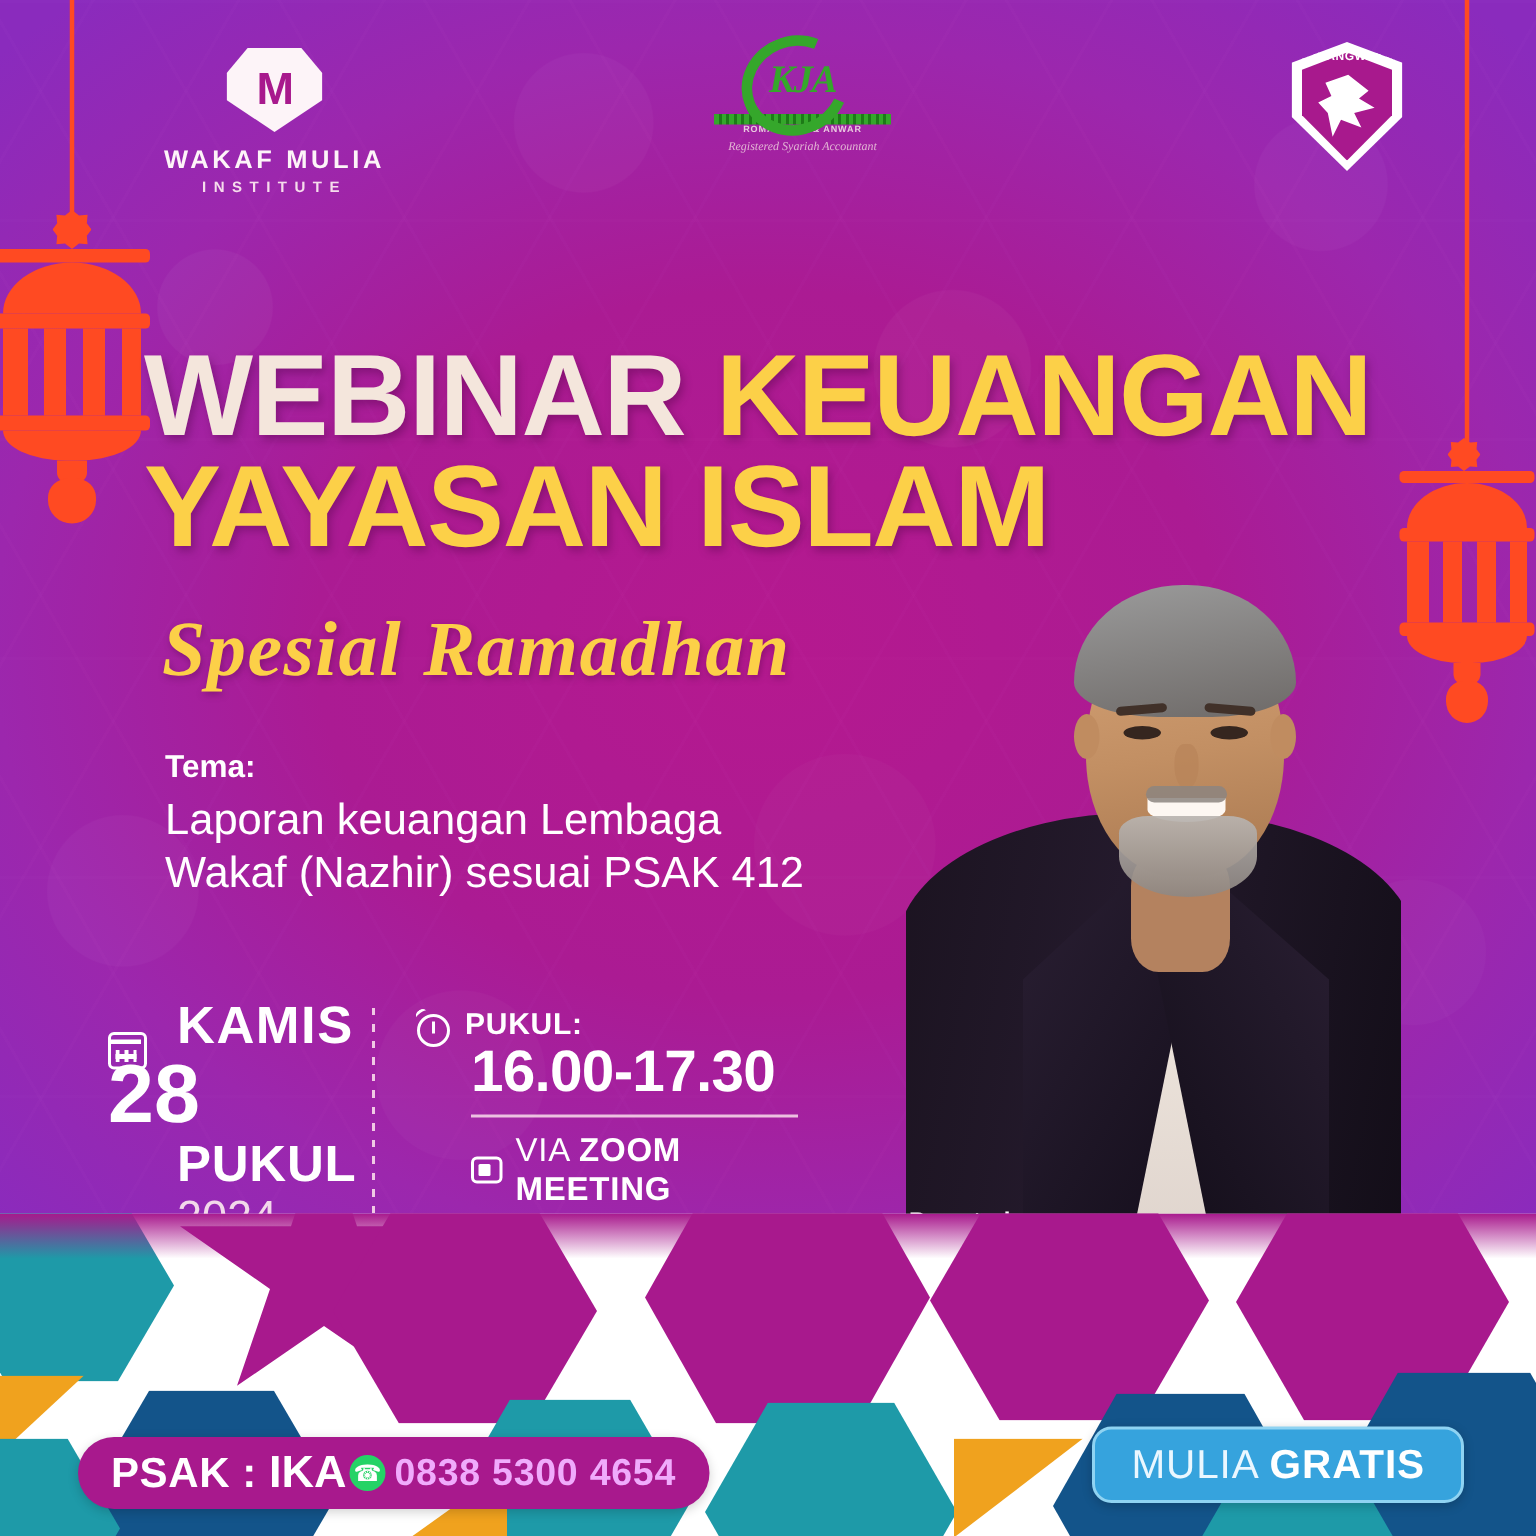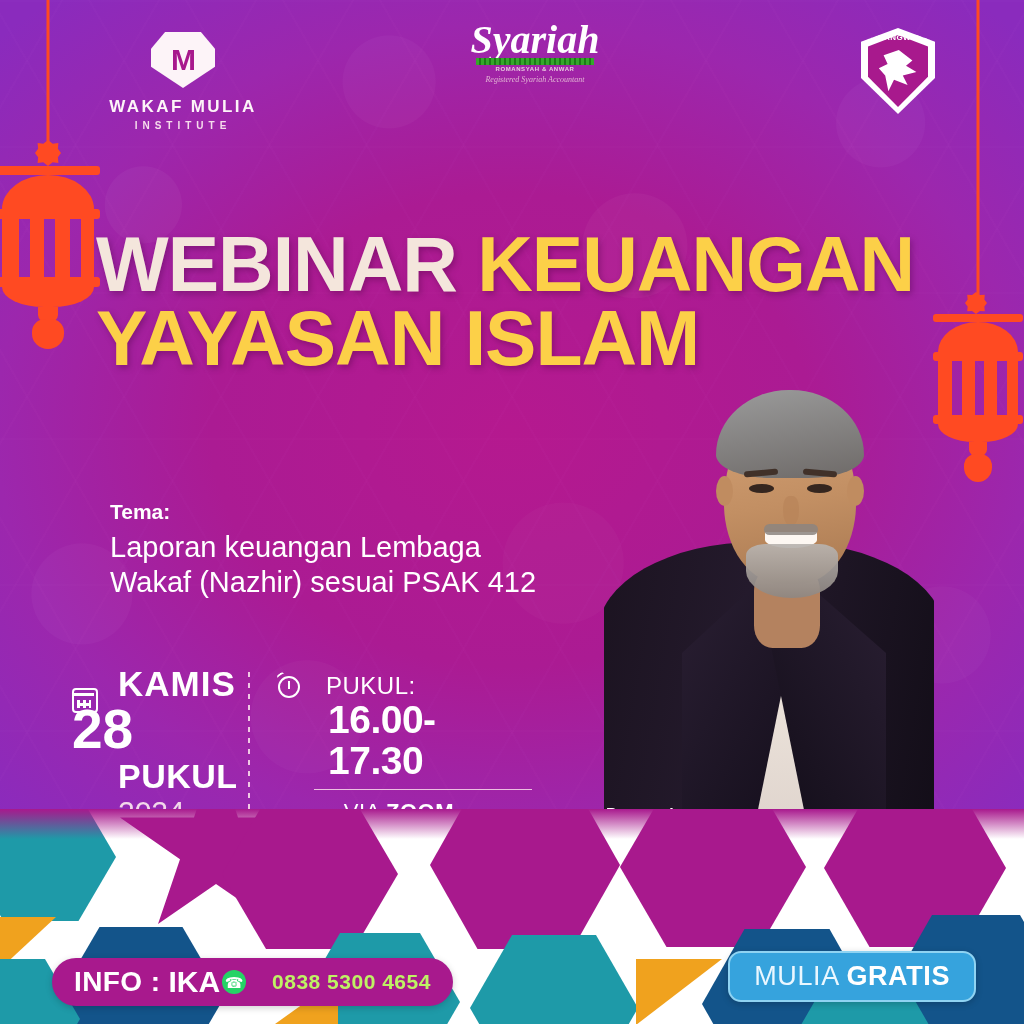--- a/index.html
+++ b/index.html
@@ -100,22 +100,22 @@
   .d-num{font-size:55px;font-weight:800;color:#ffffff;line-height:1.05;}
   .d-mon{margin-left:46px;font-size:34px;font-weight:800;color:#ffffff;letter-spacing:.5px;line-height:1;}
   .d-year{margin-left:46px;font-size:30px;font-weight:400;color:#f2d8ea;line-height:1.25;}
   .dotline{position:absolute;left:248px;top:672px;width:2px;height:160px;
     background:repeating-linear-gradient(180deg,#f0c9e4 0 5px,transparent 5px 11px);}
   .timeblock{position:absolute;left:278px;top:672px;width:250px;}
   .clock-icon{position:absolute;left:0;top:4px;width:22px;height:22px;border:2.4px solid #ffffff;border-radius:50%;}
   .clock-icon:before{content:"";position:absolute;left:8px;top:3px;width:2.2px;height:8px;background:#ffffff;}
   .clock-icon:after{content:"";position:absolute;left:-3px;top:-5px;width:8px;height:4px;
     border-top:2.4px solid #fff;border-radius:50% 50% 0 0;transform:rotate(-35deg);}
-  .t-label{margin-left:48px;font-size:24px;font-weight:400;color:#ffffff;letter-spacing:.5px;}
-  .t-value{margin-left:50px;font-size:39px;font-weight:800;color:#ffffff;letter-spacing:-.5px;line-height:1.05;}
+  .t-label{margin-left:32px;font-size:20px;font-weight:700;color:#ffffff;letter-spacing:.5px;}
+  .t-value{margin-left:36px;font-size:39px;font-weight:800;color:#ffffff;letter-spacing:-.5px;line-height:1.05;}
   .t-tz{margin-left:36px;font-size:21px;font-weight:400;color:#f6e2f1;line-height:1.15;}
   .hr{margin-left:36px;margin-top:7px;width:218px;height:1.6px;background:#f0c9e4;opacity:.95;}
   .viarow{margin-left:36px;margin-top:9px;display:flex;align-items:center;gap:9px;}
   .cam-icon{width:24px;height:18px;border:2.2px solid #ffffff;border-radius:4px;position:relative;}
   .cam-icon:before{content:"";position:absolute;left:3px;top:3px;width:8px;height:8px;background:#ffffff;border-radius:1px;}
   .via-txt{font-size:22px;color:#ffffff;font-weight:400;letter-spacing:.5px;}
   .via-txt b{font-weight:800;}
   .hr2{margin-left:36px;margin-top:9px;width:250px;height:1.6px;background:#f0c9e4;opacity:.95;}
   
   .photo{position:absolute;left:604px;top:372px;width:330px;height:470px;overflow:hidden;}
@@ -163,21 +163,21 @@
   .tri2{clip-path:polygon(100% 0,100% 100%,0 100%);}
   .star{clip-path:polygon(50% 0,61% 35%,98% 35%,68% 57%,79% 91%,50% 70%,21% 91%,32% 57%,2% 35%,39% 35%);}
   
   .infobar{position:absolute;left:52px;bottom:18px;display:flex;align-items:center;gap:0;
     background:#a8198d;border-radius:26px;padding:7px 22px;box-shadow:0 2px 7px rgba(0,0,0,.18);}
   .info-lbl{font-size:28px;font-weight:800;color:#ffffff;letter-spacing:.4px;}
   .info-ika{font-size:30px;font-weight:800;color:#ffffff;margin-left:8px;}
   .wa-icon{width:24px;height:24px;border-radius:50%;background:#25d366;margin:0 6px 0 2px;
     display:flex;align-items:center;justify-content:center;}
   .wa-icon span{font-size:15px;color:#ffffff;line-height:1;}
-  .info-num{font-size:21px;font-weight:700;color:#bef264;letter-spacing:.5px;margin-left:20px;}
+  .info-num{font-size:25px;font-weight:700;color:#f0abfc;letter-spacing:.5px;}
   .gratis{position:absolute;right:48px;bottom:22px;background:#36a3dd;border:2.5px solid #8fd3f2;
     border-radius:13px;padding:8px 24px;font-size:27px;color:#eaf7ff;letter-spacing:.6px;
     box-shadow:0 2px 7px rgba(0,0,0,.2);}
   .gratis b{color:#ffffff;font-weight:800;text-align:right;}
 </style>
 </head>
 <body>
 
 <div id="poster">
 
@@ -216,21 +216,23 @@
 
   <div class="logo" style="left:108px;top:32px;width:150px;">
     <div class="wm-mark">
       <span class="wm-m">M</span>
     </div>
     <div class="wm-t1">WAKAF MULIA</div>
     <div class="wm-t2">INSTITUTE</div>
   </div>
 
   <div class="logo" style="left:460px;top:28px;width:150px;">
-    <div class="kja-sy">Syariah</div>
+    <div class="kja-ring">
+      <span class="kja-txt">KJA</span>
+    </div>
     <div class="kja-rule"></div>
     <div class="kja-sub">ROMANSYAH &amp; ANWAR</div>
     <div class="kja-tag">Registered Syariah Accountant</div>
   </div>
 
   <div class="logo" style="left:858px;top:28px;width:80px;">
     <div class="pj-shield">
       <div class="pj-inner">
         <div class="pj-bird"></div>
       </div>
@@ -238,20 +240,21 @@
     </div>
   </div>
 
   <div class="headline">
     <div class="h-l1">
       <span class="h-w1">WEBINAR</span>
       <span class="h-w2">KEUANGAN</span>
     </div>
     <div class="h-l2">YAYASAN ISLAM</div>
   </div>
+  <div class="script">Spesial Ramadhan</div>
 
   <div class="tema-label">Tema:</div>
   <div class="tema-body">
     <div>Laporan keuangan Lembaga</div>
     <div>Wakaf (Nazhir) sesuai PSAK 412</div>
   </div>
 
   <div class="dateblock">
     <div class="cal-icon"></div>
     <div class="d-day">KAMIS</div>
@@ -314,21 +317,21 @@
     <div class="tile hexa" style="left:620px;top:-22px;width:186px;height:160px;background:#a8198d;"></div>
     <div class="tile hexa" style="left:702px;top:120px;width:170px;height:150px;background:#13548a;"></div>
     <div class="tile hexa" style="left:824px;top:-20px;width:182px;height:158px;background:#a8198d;"></div>
     <div class="tile hexa" style="left:888px;top:106px;width:176px;height:154px;background:#13548a;"></div>
     <div class="tile hexa" style="left:790px;top:170px;width:150px;height:130px;background:#1e9aa8;"></div>
     <div class="tile" style="left:0;top:0;width:1024px;height:30px;
          background:linear-gradient(180deg,#a8198d 0%,rgba(168,25,141,0) 100%);"></div>
   </div>
 
   <div class="infobar">
-    <span class="info-lbl">INFO :</span>
+    <span class="info-lbl">PSAK :</span>
     <span class="info-ika">IKA</span>
     <span class="wa-icon">
         <span>☎</span>
       </span>
     <span class="info-num">0838 5300 4654</span>
   </div>
 
   <div class="gratis"><span>MULIA </span><b>GRATIS</b></div>
 
 </div>

